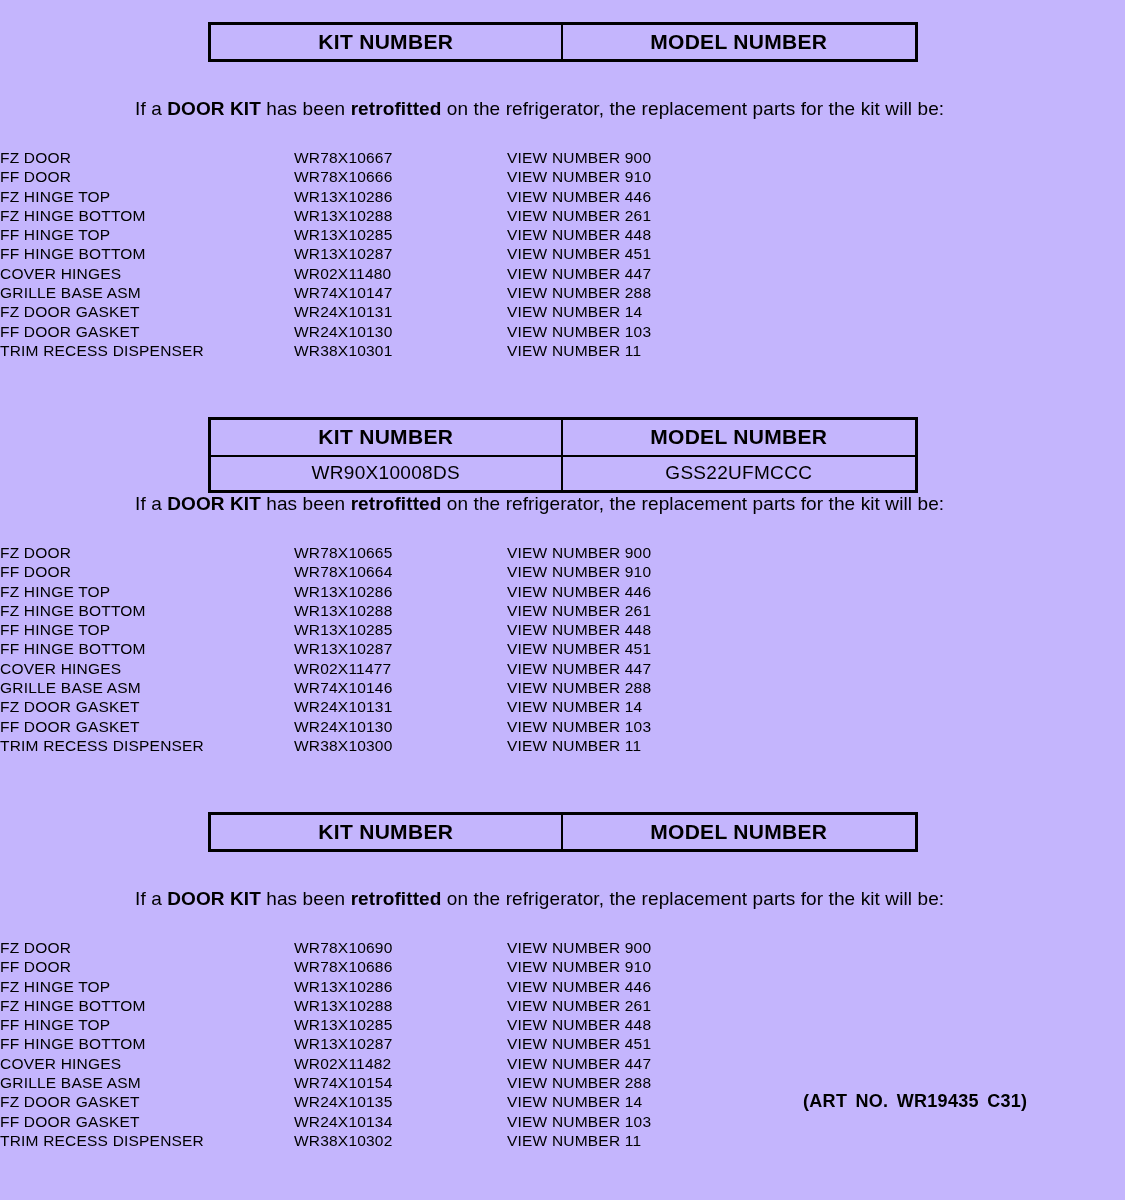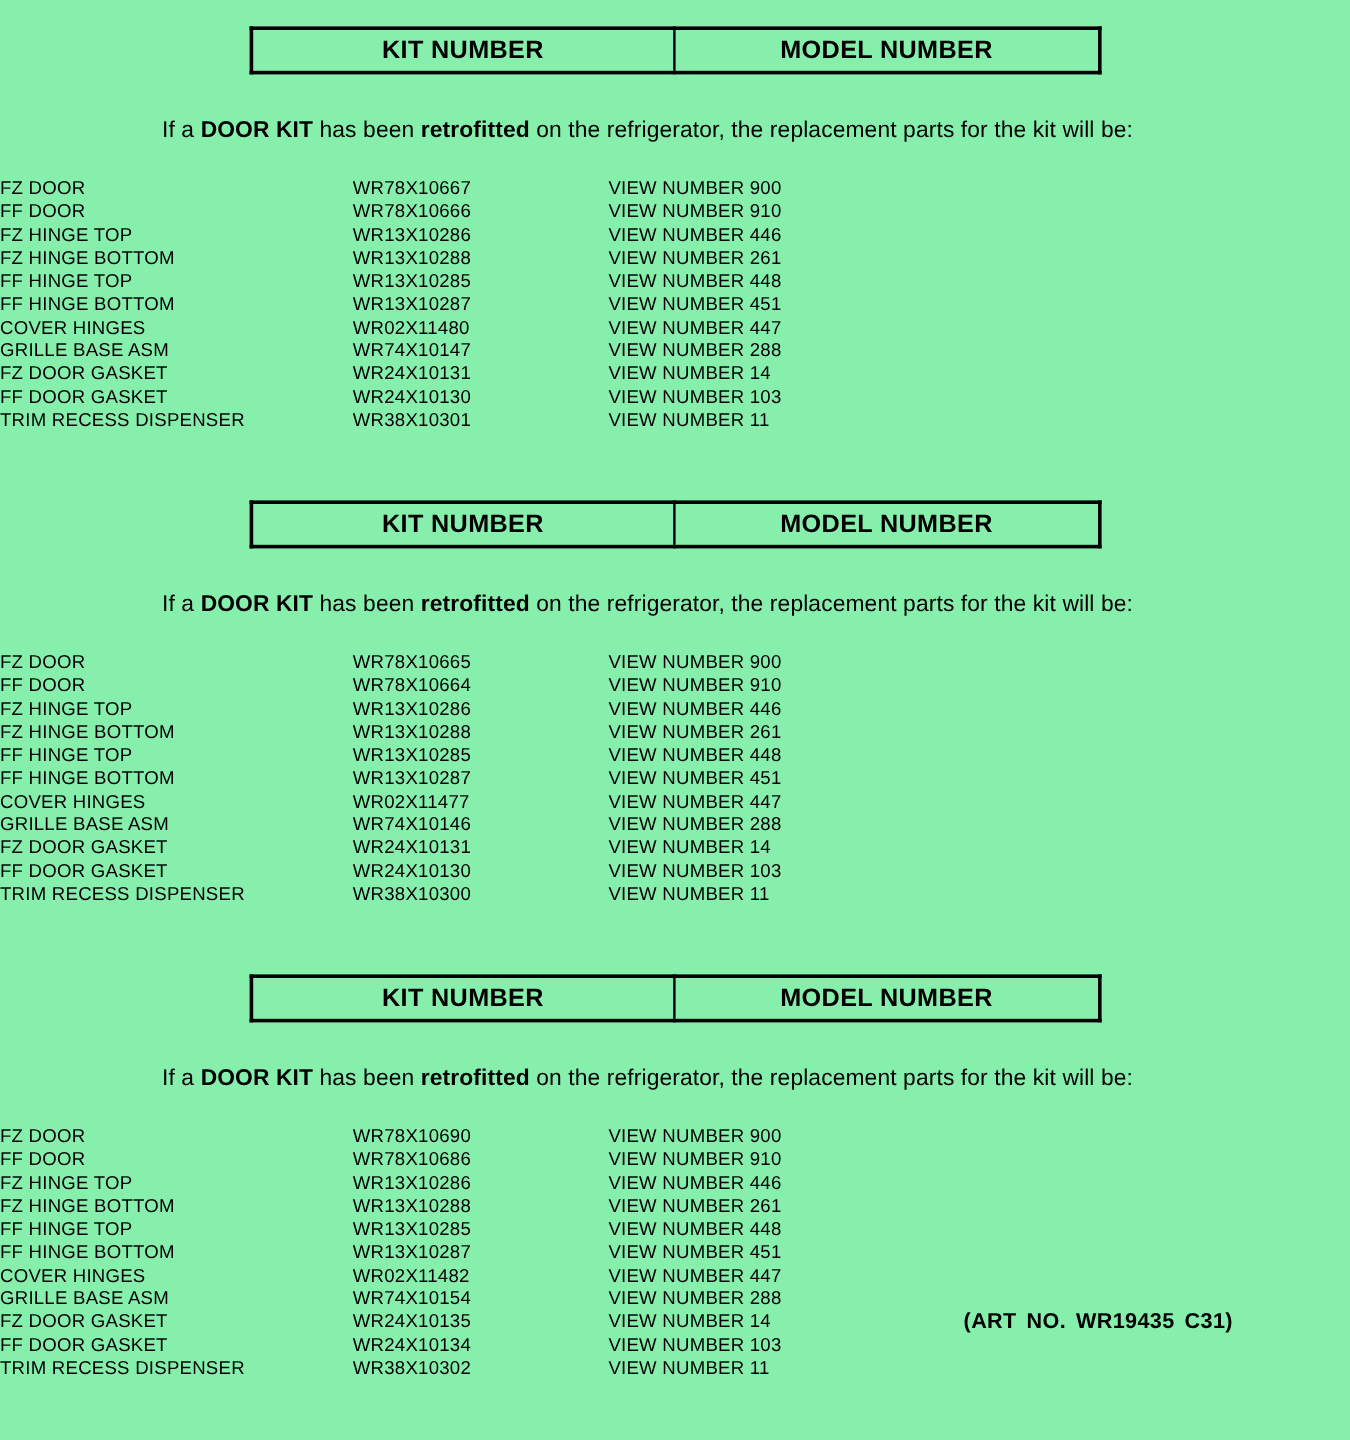--- a/index.html
+++ b/index.html
@@ -9,21 +9,21 @@
     color: #000000;
     width: 1125px;
     height: 1200px;
     position: relative;
   }
   .page {
     position: absolute;
     top: 0; left: 0;
     width: 1125px;
     height: 1200px;
-    background: #86efac;
+    background: #c4b5fd;
   }
   .section {
     position: absolute;
     left: 0;
     width: 1125px;
     height: 395px;
   }
   .section.s0 { top: 22px; }
   .section.s1 { top: 417px; }
   .section.s2 { top: 812px; }
@@ -187,20 +187,24 @@
     <table class="kit-table">
       <colgroup>
           <col class="c1">
           <col class="c2">
         </colgroup>
       <tbody>
           <tr>
         <th>KIT NUMBER</th>
         <th>MODEL NUMBER</th>
       </tr>
+      <tr>
+        <td>WR90X10008DS</td>
+        <td>GSS22UFMCCC</td>
+      </tr>
     </tbody>
       </table>
     <p class="intro"><span>If a </span><b>DOOR KIT</b><span> has been </span><b>retrofitted</b><span> on the refrigerator, the replacement parts for the kit will be:</span></p>
     <div class="parts">
   <div class="part-row">
     <span>FZ DOOR</span>
     <span>WR78X10665</span>
     <span>VIEW NUMBER 900</span>
   </div>
 

